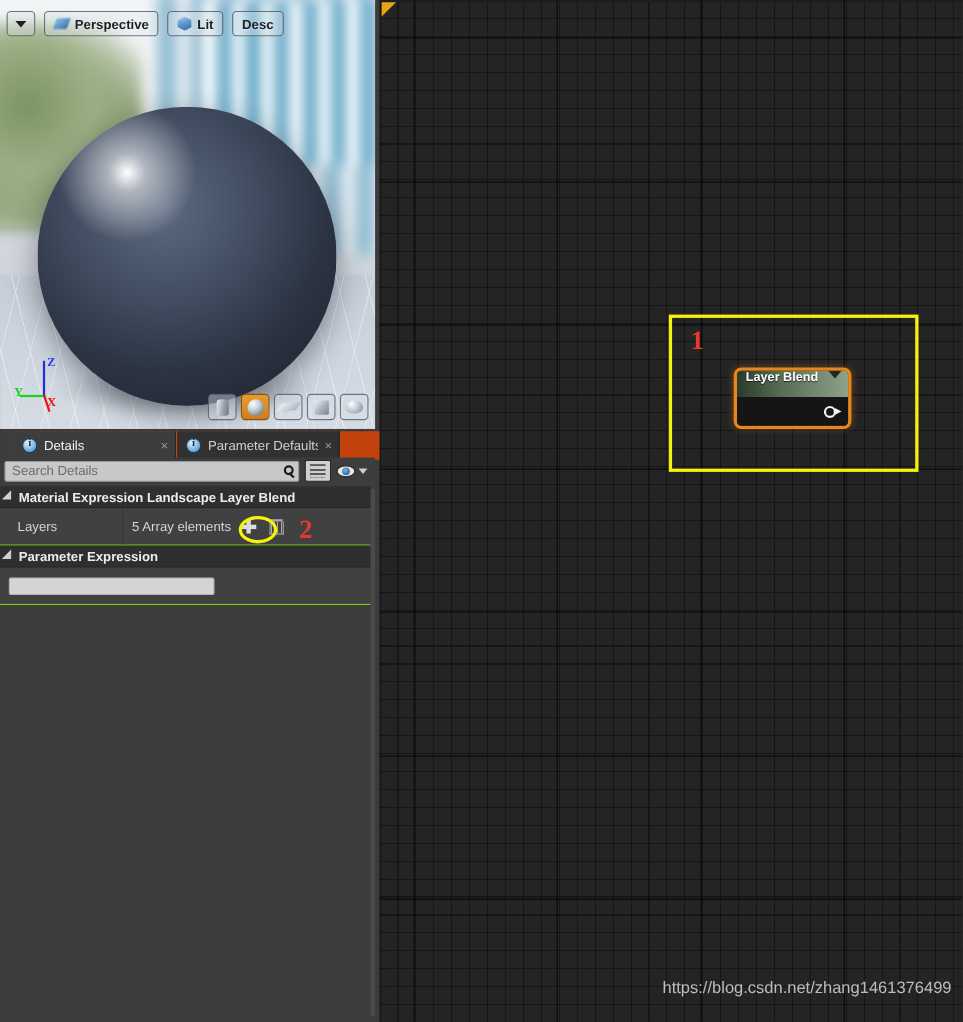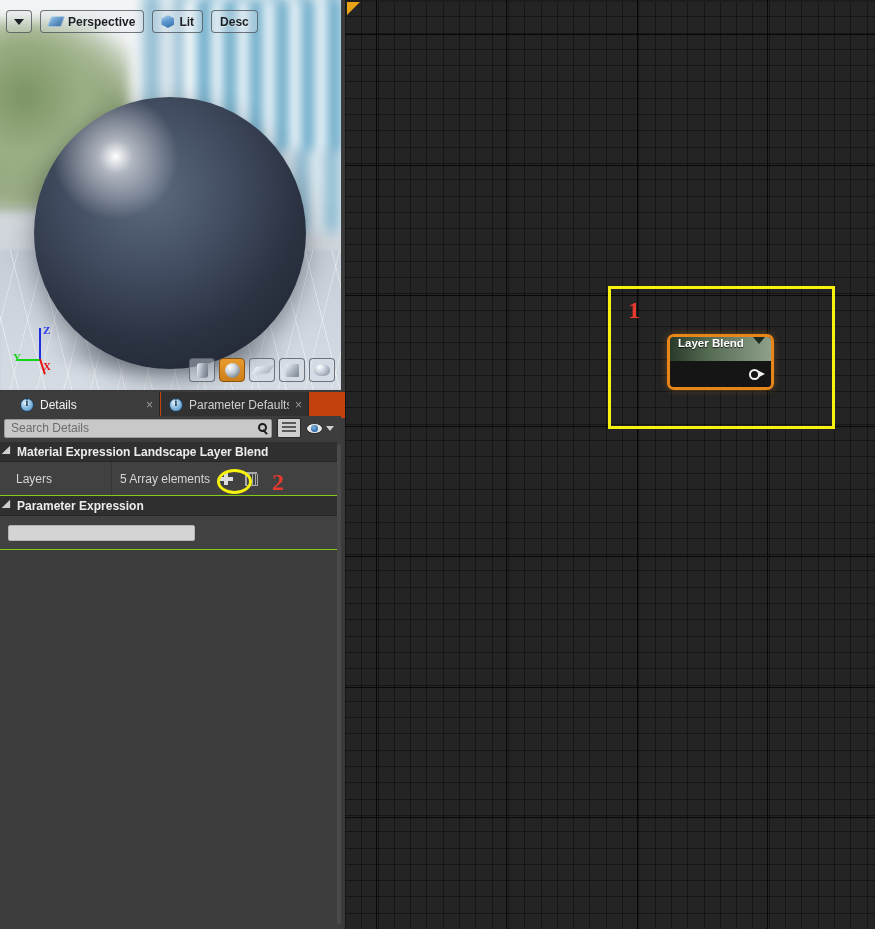--- a/index.html
+++ b/index.html
@@ -545,15 +545,16 @@
         <span class="node-chevron"></span>
       </div>
       <div class="node-body">
         <span class="out-pin">
           <span class="ring"></span>
           <span class="arrow"></span>
         </span>
       </div>
     </div>
 
+    <div class="watermark">https://blog.csdn.net/zhang1461376499</div>
   </div>
 
 </div>
 
 </body></html>

